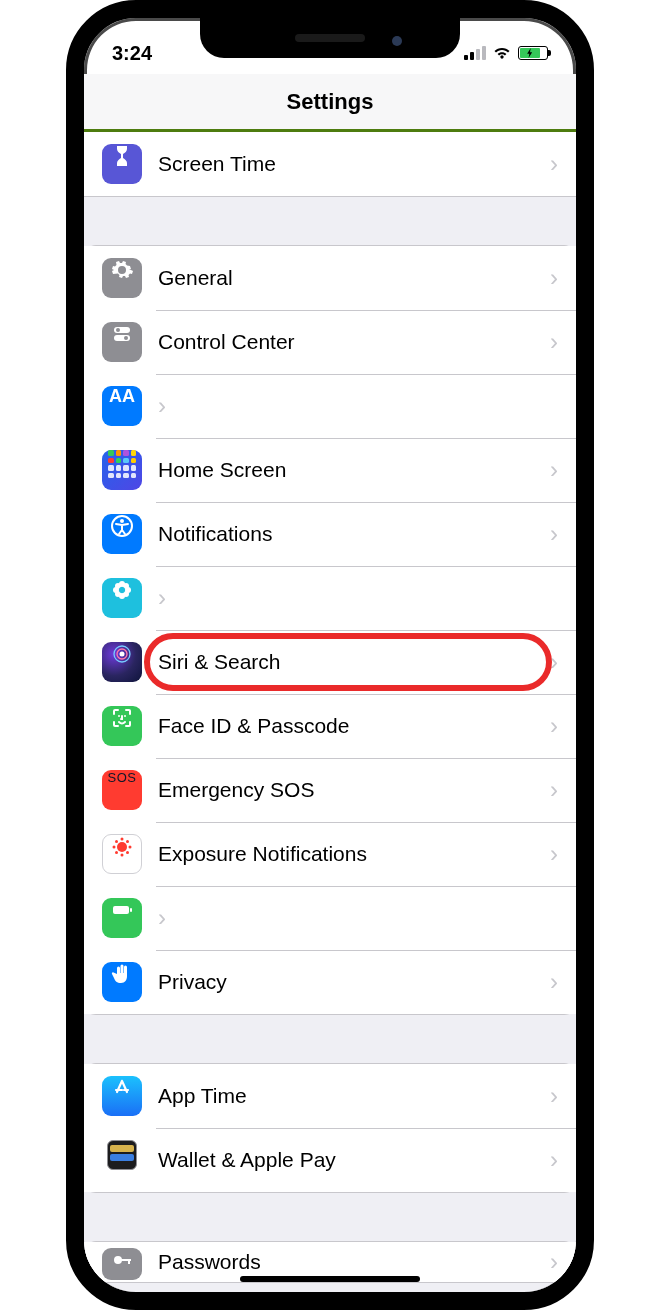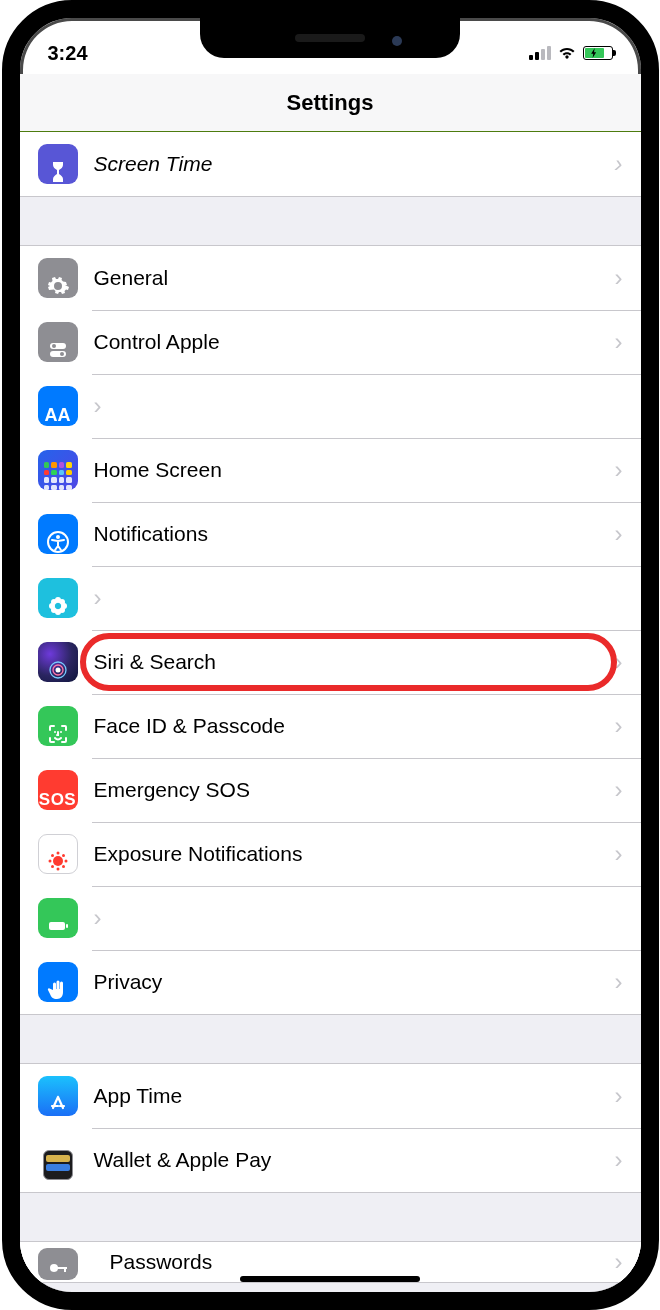--- a/index.html
+++ b/index.html
@@ -1,18 +1,18 @@
 <!DOCTYPE html>
 <html><head>
 <meta charset="utf-8">
 <style>
 * { margin: 0; padding: 0; box-sizing: border-box; font-family: -apple-system, BlinkMacSystemFont, "Helvetica Neue", sans-serif; }
 body { background: #fff; display: flex; justify-content: center; align-items: flex-start; }
 .device-frame {
-  width: 657px; height: 1310px; background: #fff; position: relative;
+  width: 528px; height: 1310px; background: #fff; position: relative;
   border: 18px solid #000; border-radius: 70px; overflow: hidden;
   box-shadow: inset 0 0 0 3px #4a4a4a;
 }
 .notch {
   position: absolute; top: 0; left: 50%; transform: translateX(-50%);
   width: 260px; height: 40px; background: #000; border-radius: 0 0 24px 24px;
   z-index: 10;
 }
 .notch::after{
   content:""; position:absolute; right:58px; top:18px; width:10px; height:10px;
@@ -33,37 +33,37 @@
 .signal-bars span:nth-child(2){ height:8px; background:#000;}
 .signal-bars span:nth-child(3){ height:11px;}
 .signal-bars span:nth-child(4){ height:14px;}
 .wifi-icon svg{ width:20px; height:16px; }
 .battery { width:30px; height:14px; border:1.5px solid #000; border-radius:3px; position:relative;}
 .battery::after{ content:""; position:absolute; right:-4px; top:3px; width:3px; height:6px; background:#000; border-radius:0 2px 2px 0;}
 .battery-fill{ position:absolute; left:1px; top:1px; bottom:1px; width:70%; background:#35c759; border-radius:1px; display:flex;align-items:center;justify-content:center;}
 .battery-fill svg{ width:8px; height:10px; }
 .nav-header {
   height: 58px; display:flex; align-items:center; justify-content:center;
-  border-bottom: 1px solid #4d7c0f; background:#f7f7f8;
+  border-bottom: 3px solid #4d7c0f; background:#f7f7f8;
 }
 .nav-title { font-size: 22px; font-weight: 600; }
 .content { height: calc(100% - 114px); overflow: hidden; background:#efeff4; }
 .section { background:#fff; border-top:1px solid #c8c7cc; border-bottom:1px solid #c8c7cc; }
-.section + .section { margin-top: 48px; }
-.section.first { margin-top:0; border-top:none;font-style:italic;}
+.section + .section { margin-top: 48px; border-radius: 12px; }
+.section.first { margin-top:0; border-top:none;}
 .row {
   display:flex; align-items:center; min-height:64px; padding:0 18px 0 18px;
   position:relative; background:#fff;
 }
 .row + .row::before {
   content:""; position:absolute; left:72px; right:0; top:0; height:1px; background:#c8c7cc;
 }
 .row-icon {
   width:40px; height:40px; border-radius:9px; margin-right:16px; flex-shrink:0;
-  display:flex; align-items:flex-end; justify-content:center; color:#fff;
+  display:flex; align-items:flex-start; justify-content:center; color:#fff;
 }
 .row-label { font-size:21px; color:#000; flex:1; }
 .chevron { color:#c7c7cc; font-size:24px; font-weight:300; }
 .highlight {
   position:absolute; left:60px; right:24px; height:58px;
   border:6px solid #ea2a2a; border-radius:32px; pointer-events:none; z-index:5;
 }
 .home-indicator{
   position:absolute; bottom:10px; left:50%; transform:translateX(-50%);
   width:180px; height:6px; background:#000; border-radius:3px; z-index:6;
@@ -82,21 +82,21 @@
 .svg-ic{width:24px;height:24px;}
 .wallet-card{width:30px;height:30px;border-radius:6px;background:#1c1c1e;border:1px solid #8e8e93;position:relative;overflow:hidden;}
 .wallet-card::before{content:"";position:absolute;top:4px;left:2px;right:2px;height:7px;border-radius:2px;background:#d6b24d;}
 .wallet-card::after{content:"";position:absolute;top:13px;left:2px;right:2px;height:7px;border-radius:2px;background:#3a7ee0;}
 .hs-grid{width:28px;height:28px;display:grid;grid-template-columns:repeat(4,1fr);grid-template-rows:repeat(4,1fr);gap:2px;}
 .hs-grid span{background:rgba(255,255,255,.85);border-radius:1.5px;}
 .hs-grid span:nth-child(1){background:#34c759}.hs-grid span:nth-child(2){background:#ff9500}
 .hs-grid span:nth-child(3){background:#af52de}.hs-grid span:nth-child(4){background:#ffd60a}
 .hs-grid span:nth-child(5){background:#ff3b30}.hs-grid span:nth-child(6){background:#30d158}
 .hs-grid span:nth-child(7){background:#5ac8fa}.hs-grid span:nth-child(8){background:#ffcc00}
-.partial-row{min-height:40px;gap:16px;}
+.partial-row{min-height:40px;}
 </style>
 </head>
 <body>
 
 <div class="device-frame">
   <div class="notch"></div>
 
   <div class="status-bar">
     <span>3:24</span>
     <div class="status-right">
@@ -151,21 +151,21 @@
       </div>
       <div class="row">
         <div class="row-icon bg-gray">
           <svg class="svg-ic" viewBox="0 0 24 24">
               <rect x="4" y="5" width="16" height="6" rx="3" fill="#fff"></rect>
               <circle cx="8" cy="8" r="2" fill="#8e8e93"></circle>
               <rect x="4" y="13" width="16" height="6" rx="3" fill="#fff"></rect>
               <circle cx="16" cy="16" r="2" fill="#8e8e93"></circle>
             </svg>
         </div>
-        <span class="row-label">Control Apple</span>
+        <span class="row-label">Control Center</span>
         <span class="chevron">›</span>
       </div>
       <div class="row">
         <div class="row-icon bg-blue">
           <span style="font-weight:700;font-size:18px;color:#fff">AA</span>
         </div>
         <span class="chevron">›</span>
       </div>
       <div class="row">
         <div class="row-icon bg-homescreen">
@@ -239,21 +239,21 @@
               <circle cx="9" cy="10" r="1" fill="#fff" stroke="none"></circle>
               <circle cx="15" cy="10" r="1" fill="#fff" stroke="none"></circle>
               <path d="M12 10v3h-1M9 16c1 1 2 1.5 3 1.5s2-.5 3-1.5"></path>
             </svg>
         </div>
         <span class="row-label">Face ID &amp; Passcode</span>
         <span class="chevron">›</span>
       </div>
       <div class="row">
         <div class="row-icon bg-red">
-          <span style="font-weight:700;font-size:17px;color:#ffffff;letter-spacing:0.5px">SOS</span>
+          <span style="font-weight:400;font-size:13px;color:#0f172a;letter-spacing:0.5px">SOS</span>
         </div>
         <span class="row-label">Emergency SOS</span>
         <span class="chevron">›</span>
       </div>
       <div class="row">
         <div class="row-icon bg-white">
           <svg class="svg-ic" viewBox="0 0 24 24">
               <circle cx="12" cy="12" r="5" fill="#ff3b30"></circle>
               <g fill="#ff3b30">
                 <circle cx="12" cy="4" r="1.5"></circle>

